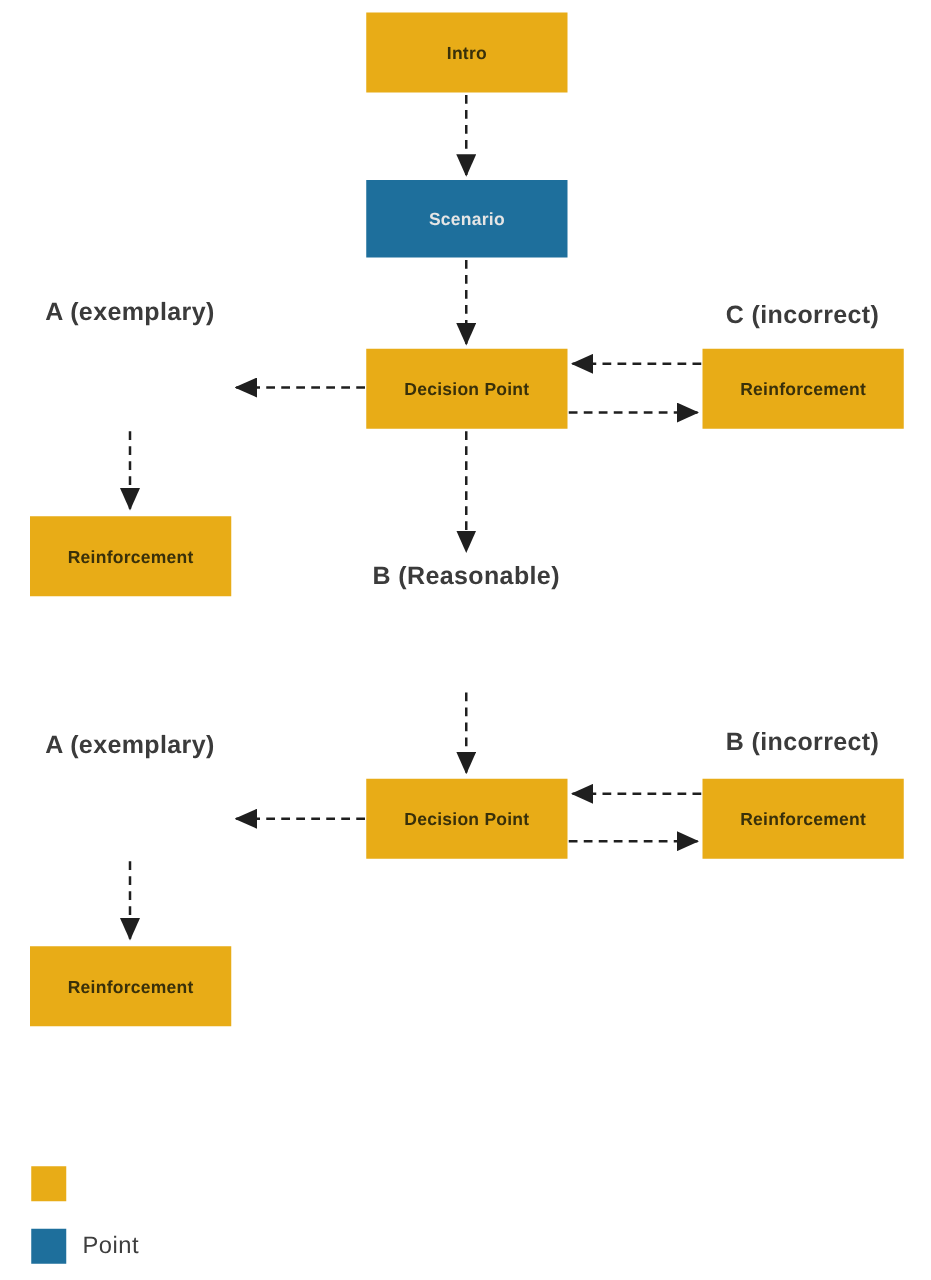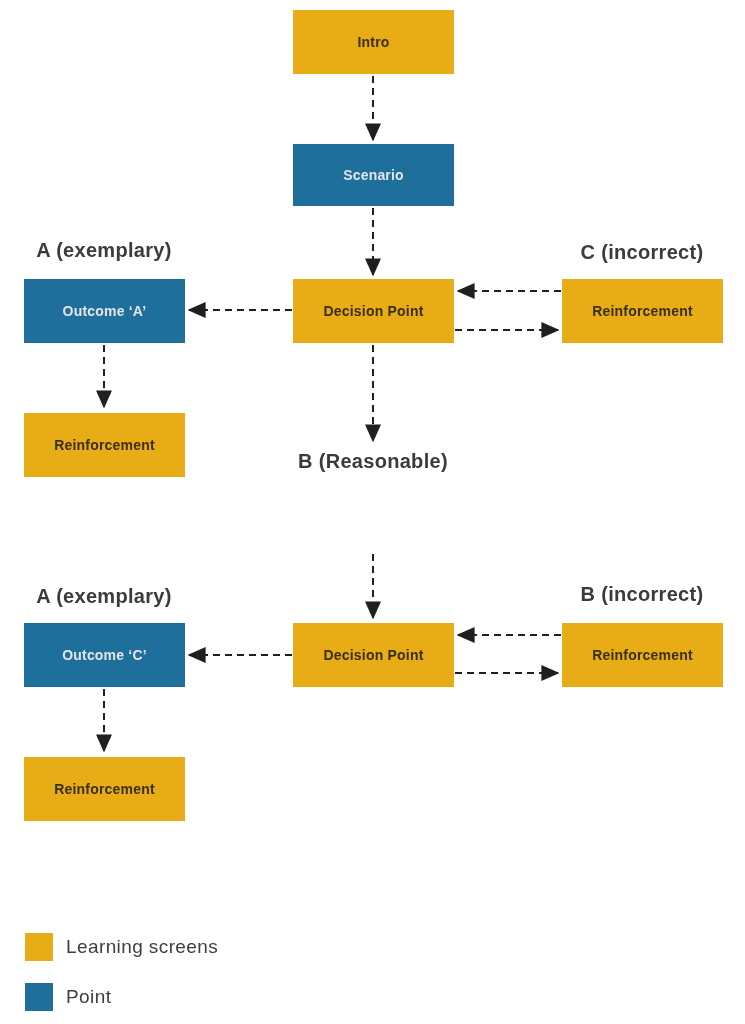--- a/index.html
+++ b/index.html
@@ -92,48 +92,45 @@
       <line x1="104" y1="689" x2="104" y2="751" marker-end="url(#ah)"></line>
     </g>
   </svg>
 
   <div class="node learning" style="left:293px; top:10px;">Intro</div>
 
   <div class="node video" style="left:293px; top:144px; height:62px;">Scenario</div>
 
   <div class="node learning" style="left:293px; top:279px;">Decision Point</div>
 
-  <div class="node video" style="left:24px; top:279px;">Outcome ‘A’</div>
 
   <div class="node learning" style="left:24px; top:413px;">Reinforcement</div>
 
   <div class="node learning" style="left:562px; top:279px;">Reinforcement</div>
 
 
   <div class="node learning" style="left:293px; top:623px;">Decision Point</div>
 
-  <div class="node video" style="left:24px; top:623px;">Outcome ‘C’</div>
 
   <div class="node learning" style="left:24px; top:757px;">Reinforcement</div>
 
   <div class="node learning" style="left:562px; top:623px;">Reinforcement</div>
 
   <div class="branch-label" style="left:-6px; top:239px;">A (exemplary)</div>
 
   <div class="branch-label" style="left:532px; top:241px;">C (incorrect)</div>
 
   <div class="branch-label" style="left:263px; top:450px;">B (Reasonable)</div>
 
   <div class="branch-label" style="left:-6px; top:585px;">A (exemplary)</div>
 
   <div class="branch-label" style="left:532px; top:583px;">B (incorrect)</div>
 
   <div class="legend-row" style="left:25px; top:933px;">
     <span class="swatch learning"></span>
-    <span class="legend-text">Learning screens</span>
   </div>
 
   <div class="legend-row" style="left:25px; top:983px;">
     <span class="swatch video"></span>
     <span class="legend-text">Point</span>
   </div>
 
 </div>
 
 </body></html>

